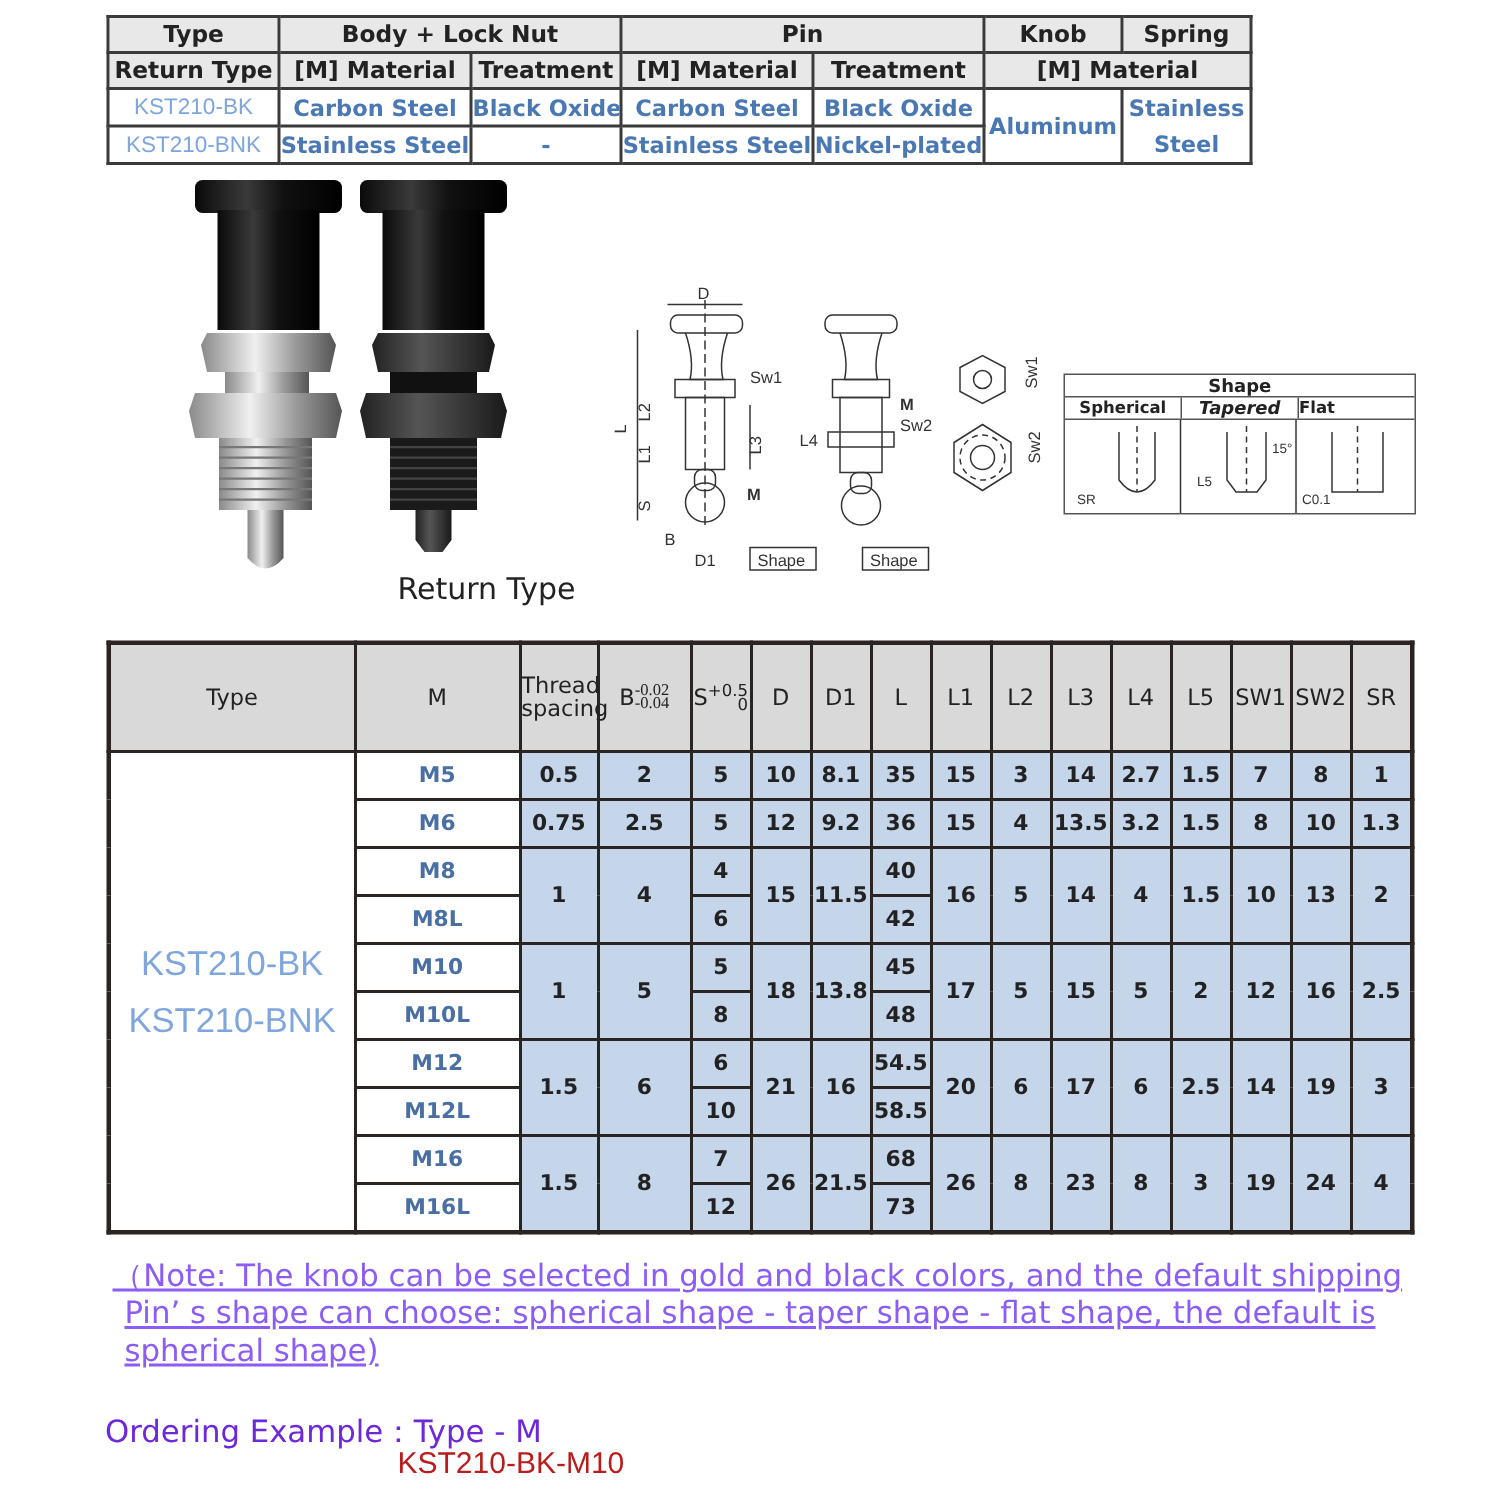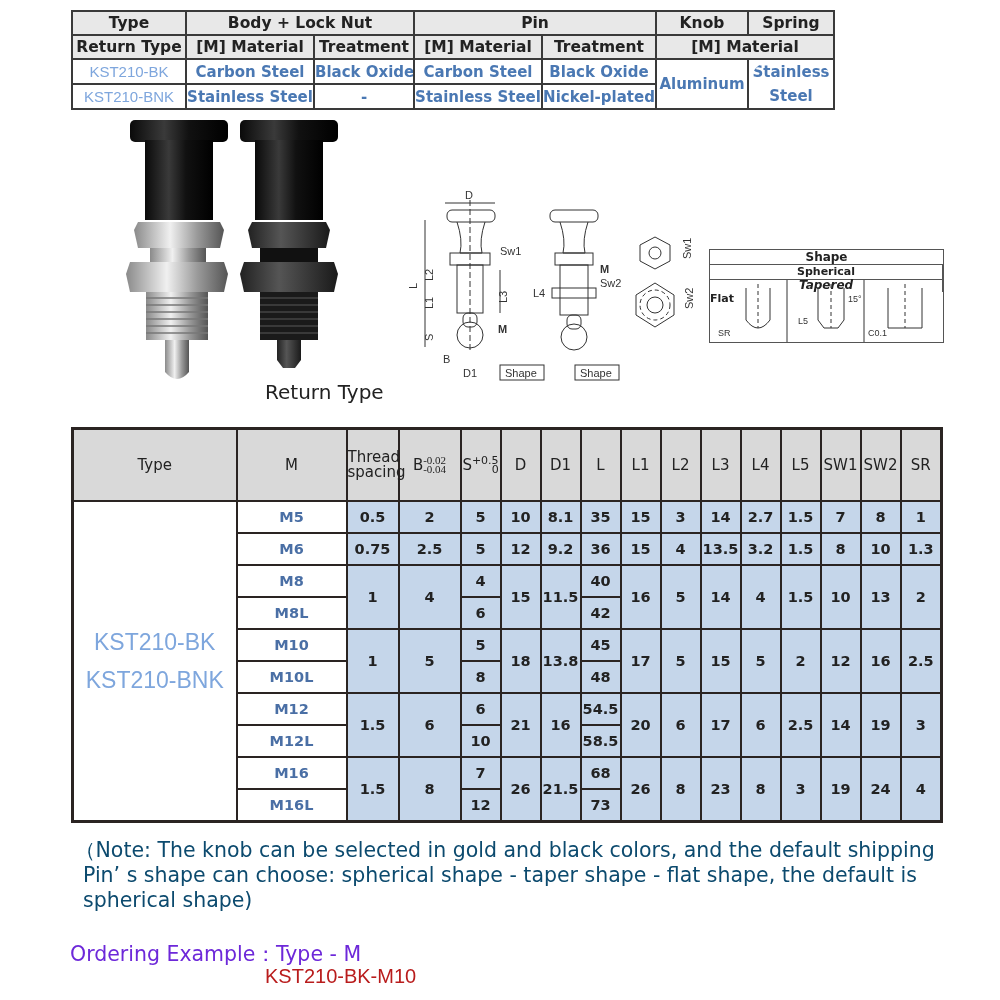--- a/index.html
+++ b/index.html
@@ -23,21 +23,21 @@
   
   .spec { position:absolute; left:71px; top:427px; width:869px; border-collapse:collapse; table-layout:fixed; }
   .spec td { border:2px solid #2a2422; text-align:center; padding:0; font-size:14.5px; color:#222; font-weight:600; }
   .spec .h { background:#d9d9d9; font-weight:400; height:70px; font-size:15px; }
   .spec .v { background:#c5d6ea; height:30px; }
   .spec .m { background:#fff; color:#4a6fa5; font-weight:700; font-size:14.5px; }
   .spec .typecell { background:#fff; color:#7ea6dd; font-family:"Liberation Sans", sans-serif; font-weight:400; font-size:23px; line-height:38px; }
   .spec { border:3px solid #2a2422; }
 
   
-  .note { position:absolute; left:75px; top:838px; width:860px; font-size:20.5px; line-height:25px; color:#0c4a6e; }
+  .note { position:absolute; left:75px; top:838px; width:860px; font-size:20.5px; line-height:25px; color:#8b5cf6;text-decoration:underline; }
   .note div { padding-left:8px; }
   .note .first { padding-left:0; }
   .order { position:absolute; left:70px; top:940px; font-size:20.5px; color:#6d28d9; }
   .order-example { position:absolute; left:265px; top:965px; font-size:20px; color:#b91c1c; font-family:"Liberation Sans", sans-serif; }
 </style>
 </head>
 <body>
 
 <table class="mat-table">
   <colgroup>
@@ -65,21 +65,21 @@
     <td class="hdr">Treatment</td>
     <td class="hdr" colspan="2">[M] Material</td>
   </tr>
   <tr>
     <td class="val ptype">KST210-BK</td>
     <td class="val">Carbon Steel</td>
     <td class="val">Black Oxide</td>
     <td class="val">Carbon Steel</td>
     <td class="val">Black Oxide</td>
     <td class="val" rowspan="2">Aluminum</td>
-    <td class="val" rowspan="2" style="line-height:24px;border-radius:24px;">
+    <td class="val" rowspan="2" style="line-height:24px;">
       <div>Stainless</div>
       <div>Steel</div>
     </td>
   </tr>
   <tr>
     <td class="val ptype">KST210-BNK</td>
     <td class="val">Stainless Steel</td>
     <td class="val">-</td>
     <td class="val">Stainless Steel</td>
     <td class="val">Nickel-plated</td>
@@ -185,21 +185,21 @@
   <circle cx="250" cy="68" r="6"></circle>
   <text x="274" y="78" fill="#333" stroke="none" transform="rotate(-90 278 70)">Sw1</text>
   <polygon points="231,110 250,98 269,110 269,130 250,142 231,130"></polygon>
   <circle cx="250" cy="120" r="8"></circle>
   <circle cx="250" cy="120" r="15" stroke-dasharray="4,3"></circle>
   <text x="276" y="128" fill="#333" stroke="none" transform="rotate(-90 280 120)">Sw2</text>
 </svg>
 
 <div class="shape-box">
   <div style="text-align:center;font-size:12px;font-weight:600;border-bottom:1px solid #555;height:14px;line-height:14px;">Shape</div>
-  <div style="display:flex;border-bottom:1px solid #555;height:14px;flex-direction:column;">
+  <div style="display:flex;border-bottom:1px solid #555;height:14px;">
     <div style="flex:1;text-align:center;font-size:11px;font-weight:600;border-right:1px solid #555;">Spherical</div>
     <div style="flex:1;text-align:center;font-size:12px;font-weight:600;border-right:1px solid #555;font-style:italic;">Tapered</div>
     <div style="flex:1;font-size:11px;font-weight:600;">Flat</div>
   </div>
   <svg width="233" height="62" viewBox="0 0 233 62" fill="none" stroke="#333" stroke-width="1" font-family="Liberation Sans, sans-serif" font-size="9">
     <line x1="77" y1="0" x2="77" y2="62"></line>
       <line x1="154" y1="0" x2="154" y2="62"></line>
     <path d="M36,8 L36,40 Q48,56 60,40 L60,8"></path>
     <line x1="48" y1="4" x2="48" y2="48" stroke-dasharray="4,3"></line>
     <text x="8" y="56" fill="#333" stroke="none">SR</text>

